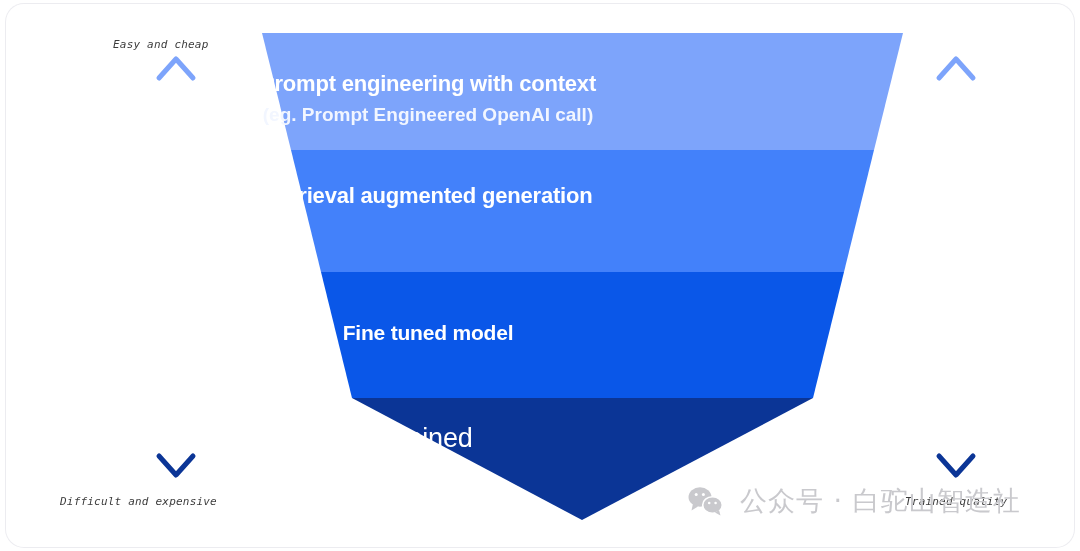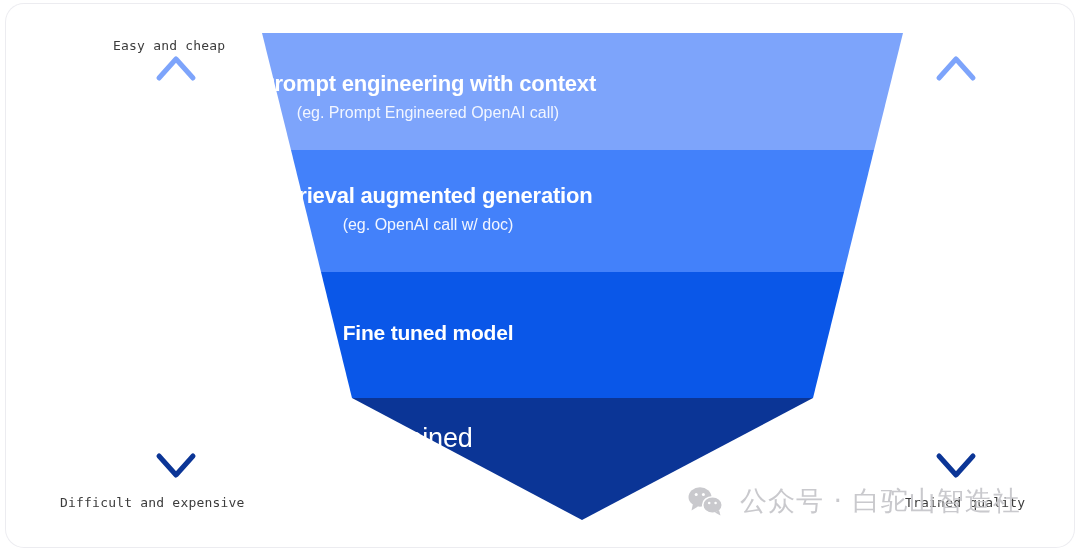--- a/index.html
+++ b/index.html
@@ -52,22 +52,22 @@
     pointer-events: none;
   }
   .band-title {
     font-size: 22px;
     font-weight: bold;
     letter-spacing: -0.2px;
     line-height: 1.25;
     white-space: pre-line;
   }
   .band-sub {
-    font-size: 16px;
-    font-weight: normal;
+    font-size: 19px;
+    font-weight: bold;
     line-height: 1.3;
     margin-top: 5px;
     color: #f2f6ff;
   }
 
   #band1-text { top: 70px; }
   #band2-text { top: 182px; }
   #band3-text { top: 320px; }
   #band3-text .band-title { font-weight: bold; font-size: 21px; }
   #band4-text { top: 422px; }
@@ -75,24 +75,25 @@
 
   
   .arrow-svg { position: absolute; }
   #arrow-left  { left: 146px; top: 52px;  }
   #arrow-right { left: 926px; top: 52px;  }
 
   
   .side-label {
     position: absolute;
     font-family: "DejaVu Sans Mono", "Liberation Mono", monospace;
-    font-size: 13px;
+    font-size: 11px;
     color: #3c3c3c;
     letter-spacing: 0.2px;
     white-space: nowrap;
+    font-style: italic;
   }
   #label-top-left    { left: 113px; top: 38px; }
   #label-bottom-left { left: 60px;  top: 495px; }
   #label-bottom-right{ left: 905px; top: 495px; }
 
   
   #watermark {
     position: absolute;
     left: 688px;
     top: 483px;
@@ -125,21 +126,20 @@
     <polygon points="352,398 813,398 582,520" fill="#0b3596"></polygon>
   </svg>
 
   <div class="band-text" id="band1-text">
     <div class="band-title">Prompt engineering with context</div>
     <div class="band-sub">(eg. Prompt Engineered OpenAI call)</div>
   </div>
 
   <div class="band-text" id="band2-text">
     <div class="band-title">Retrieval augmented generation</div>
-    <div class="band-sub">(eg. OpenAI call w/ doc)</div>
   </div>
 
   <div class="band-text" id="band3-text">
     <div class="band-title">Fine tuned model</div>
   </div>
 
   <div class="band-text" id="band4-text">
     <div class="band-title">Trained
 model</div>
   </div>

